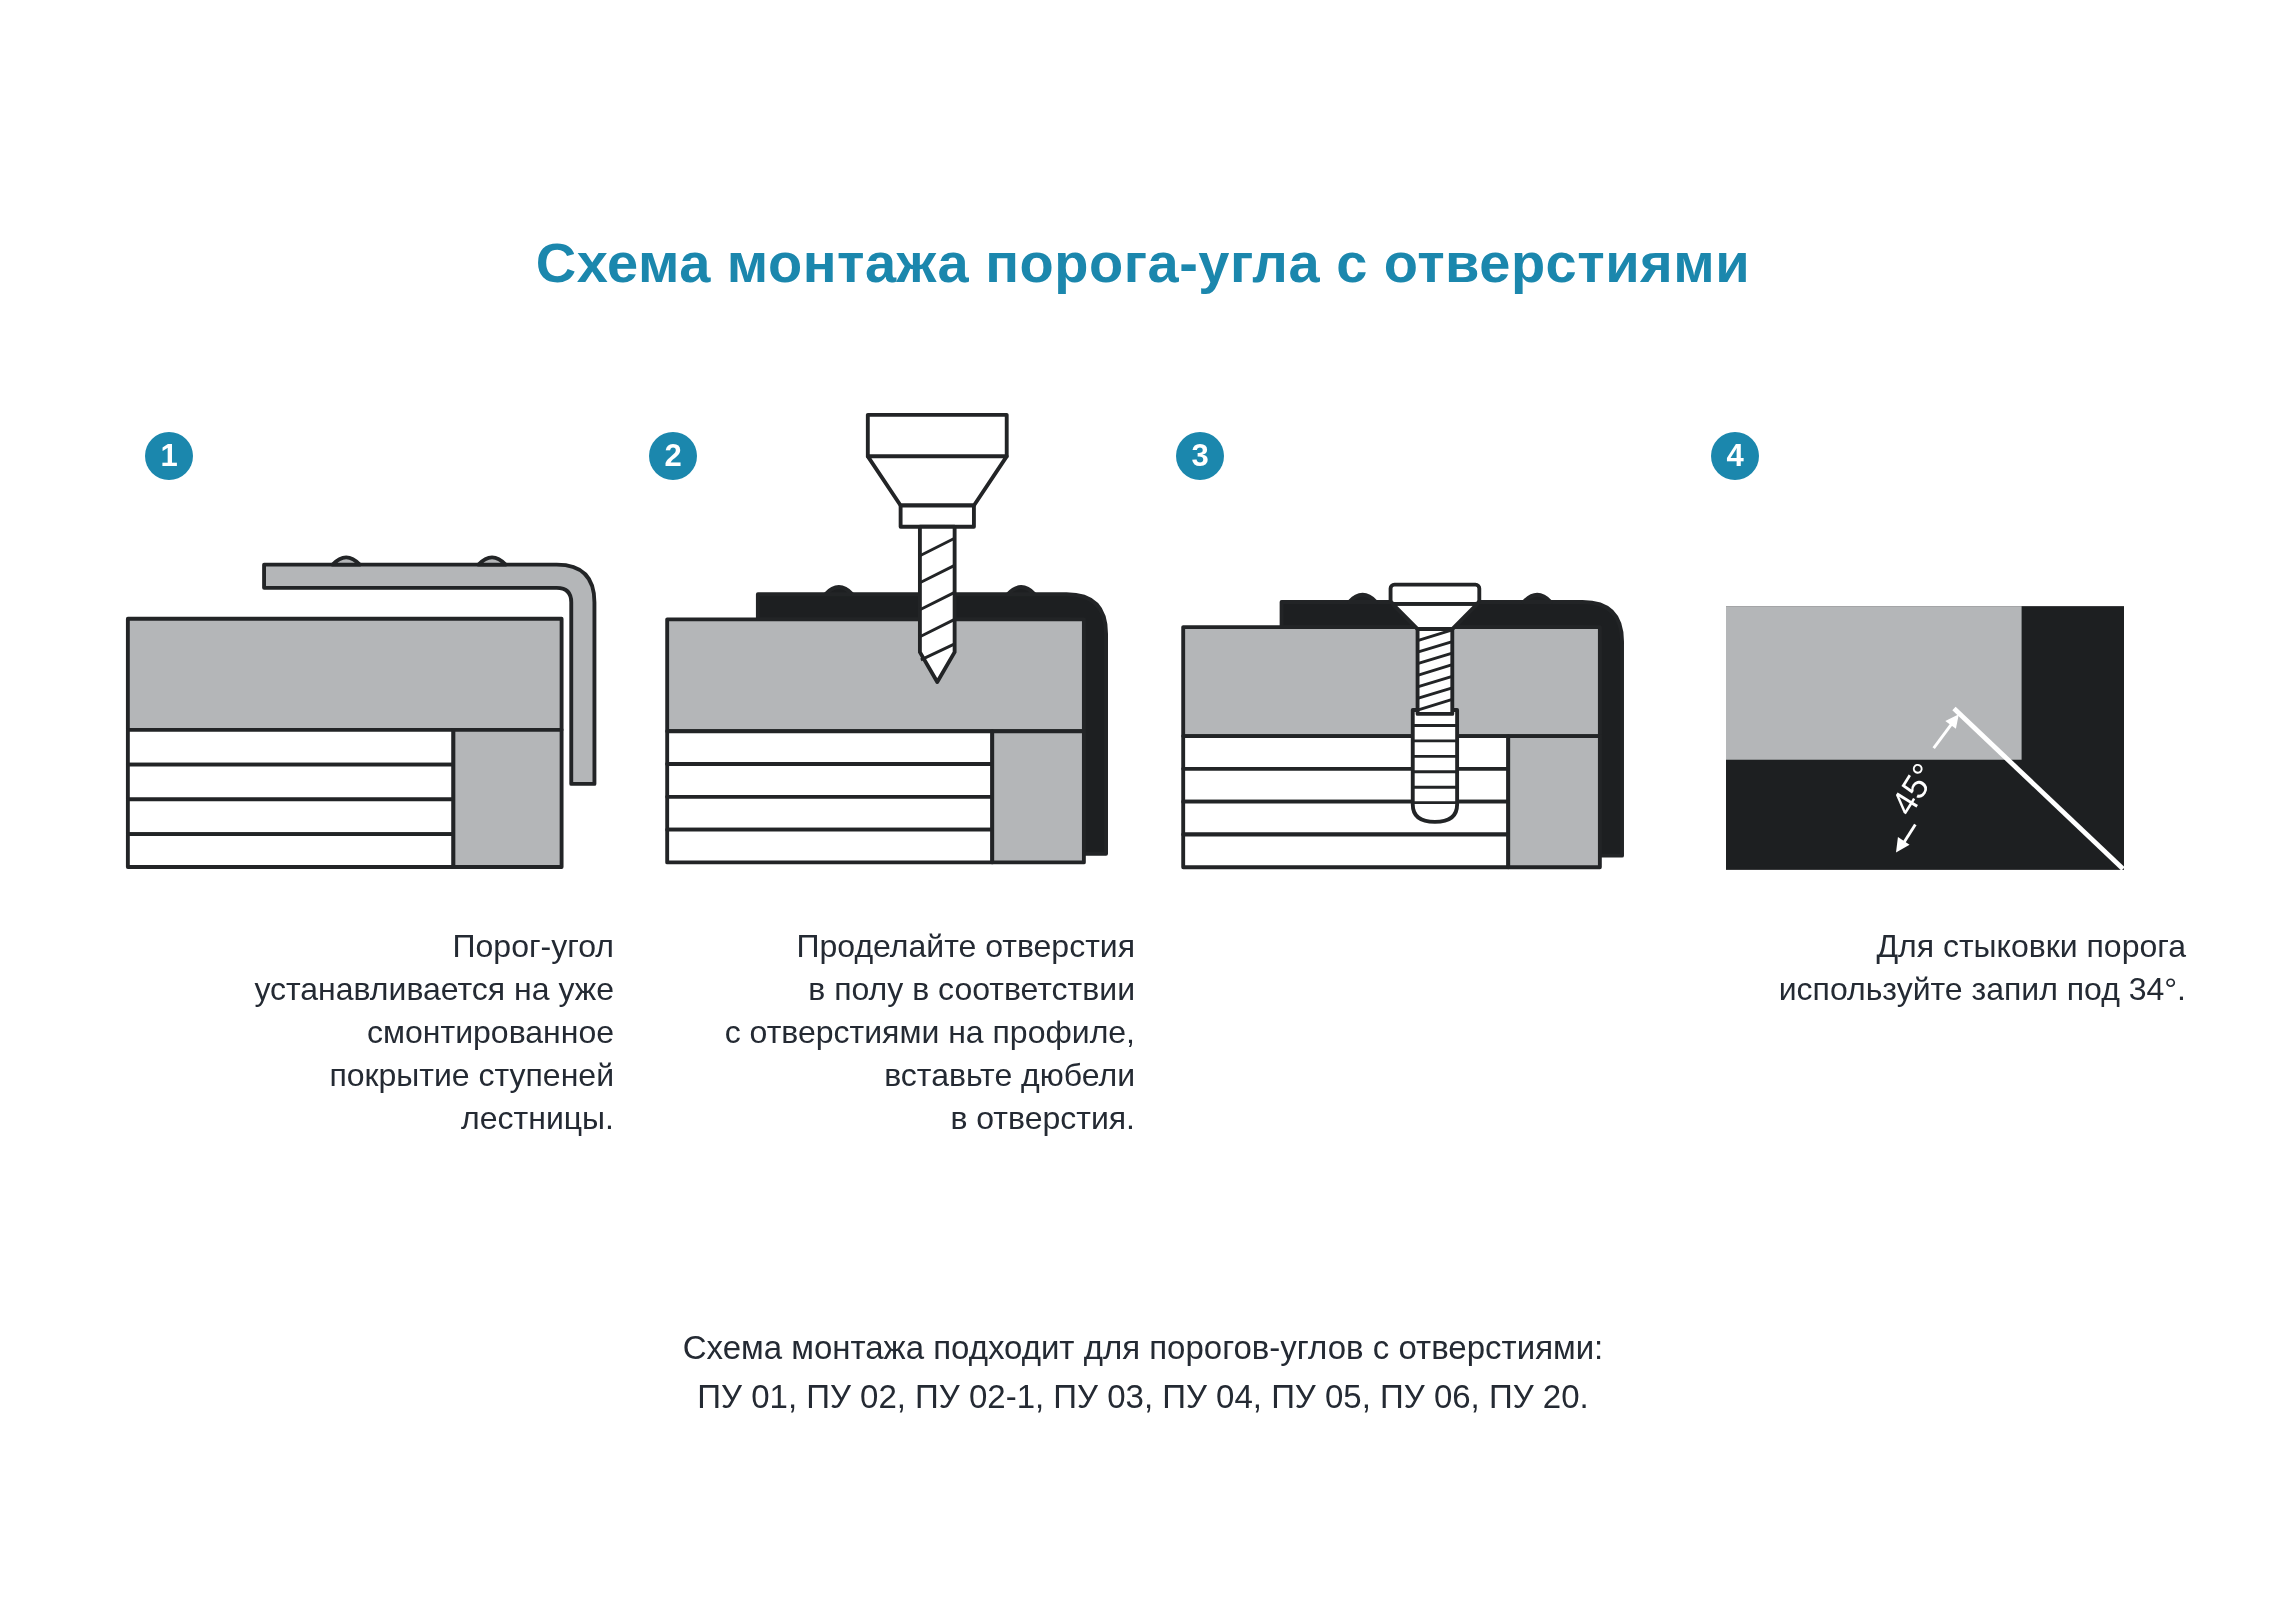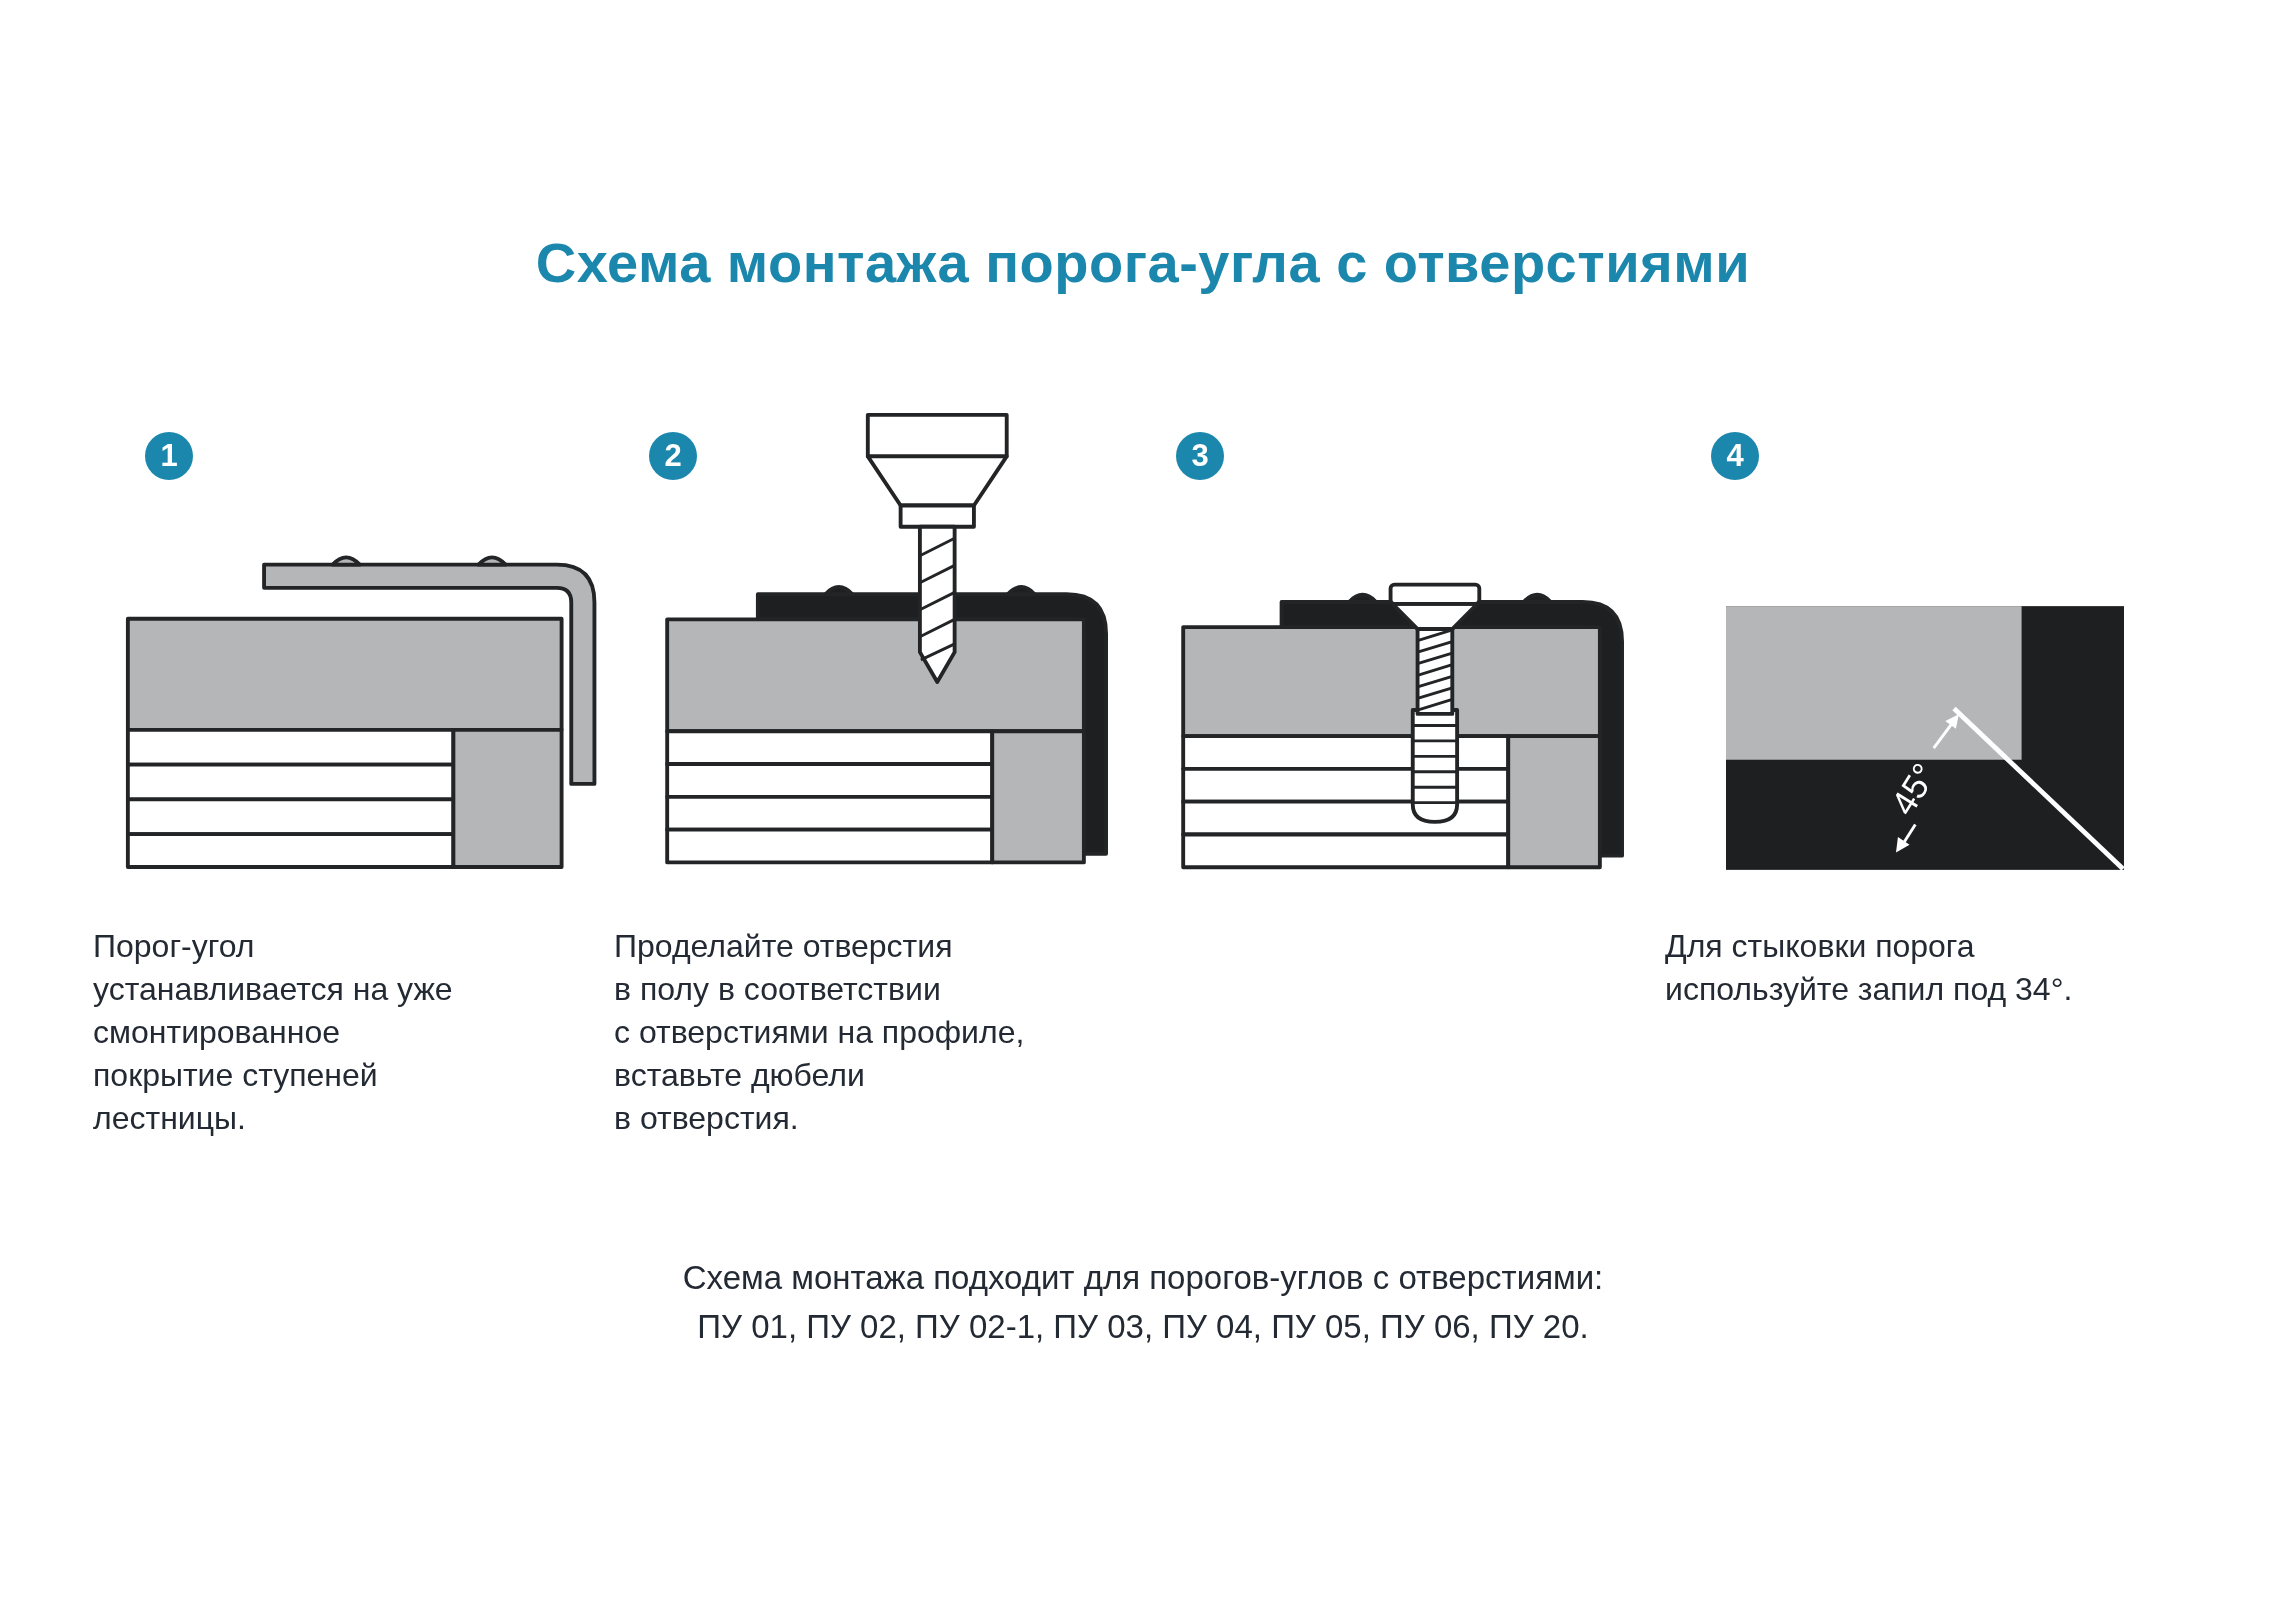--- a/index.html
+++ b/index.html
@@ -50,29 +50,29 @@
     display: flex;
     align-items: center;
     justify-content: center;
   }
   .ill { position: absolute; }
   .caption {
     position: absolute;
     top: 493px;
     left: 0;
     width: 100%;
-    text-align: left;
+    text-align: right;
     font-size: 32px;
     line-height: 43px;
     color: var(--color-text);
     white-space: pre-line;
   }
   .footer {
     position: absolute;
-    top: 1253px;
+    top: 1323px;
     left: 0;
     width: 100%;
     text-align: center;
     font-size: 33px;
     line-height: 49px;
     color: var(--color-text);
   }
   
   .f-gray  { fill: var(--color-illustration_gray); }
   .f-dark  { fill: var(--color-illustration_dark); }

